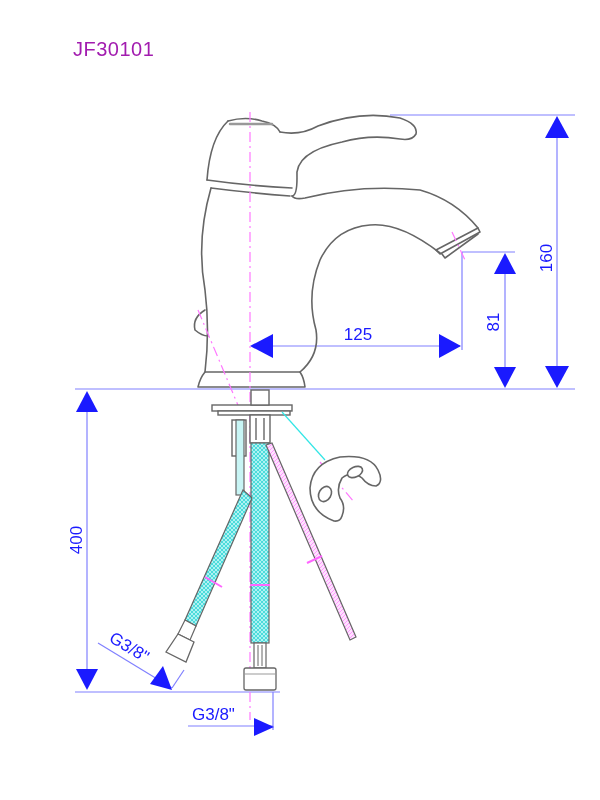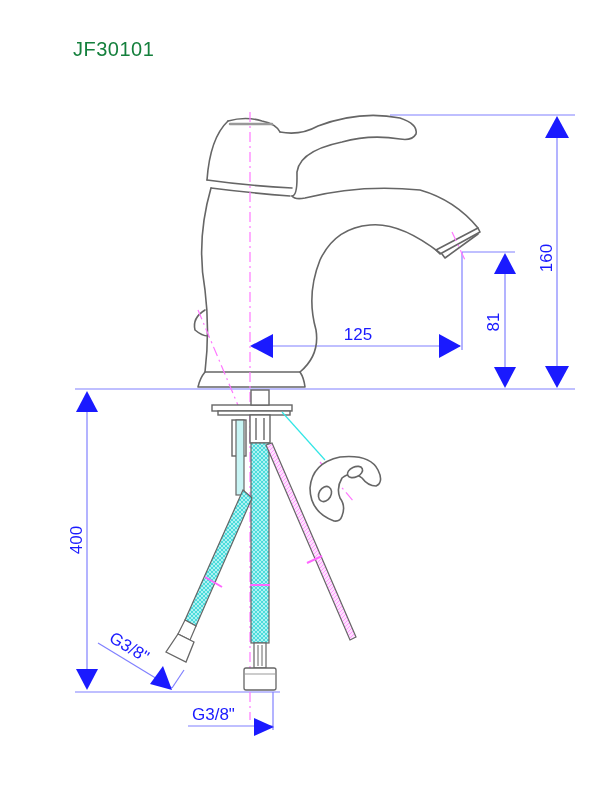--- a/index.html
+++ b/index.html
@@ -1,17 +1,17 @@
 <!DOCTYPE html>
 <html><head>
 <meta charset="utf-8">
 <style>
   html, body { margin: 0; padding: 0; background: #ffffff; }
   body { width: 600px; height: 800px; position: relative; overflow: hidden; font-family: "Liberation Sans", sans-serif; }
-  .title { position: absolute; left: 73px; top: 38px; font-size: 20px; color: #15803d; letter-spacing: 0.5px; }
+  .title { position: absolute; left: 73px; top: 38px; font-size: 20px; color: #a21caf; letter-spacing: 0.5px; }
   svg { position: absolute; left: 0; top: 0; }
   .dim-text { font-family: "Liberation Sans", sans-serif; font-size: 17px; fill: #1a1aff; }
 </style>
 </head>
 <body>
 
 <div class="title">JF30101</div>
 
 <svg width="600" height="800" viewBox="0 0 600 800">
   <defs>

